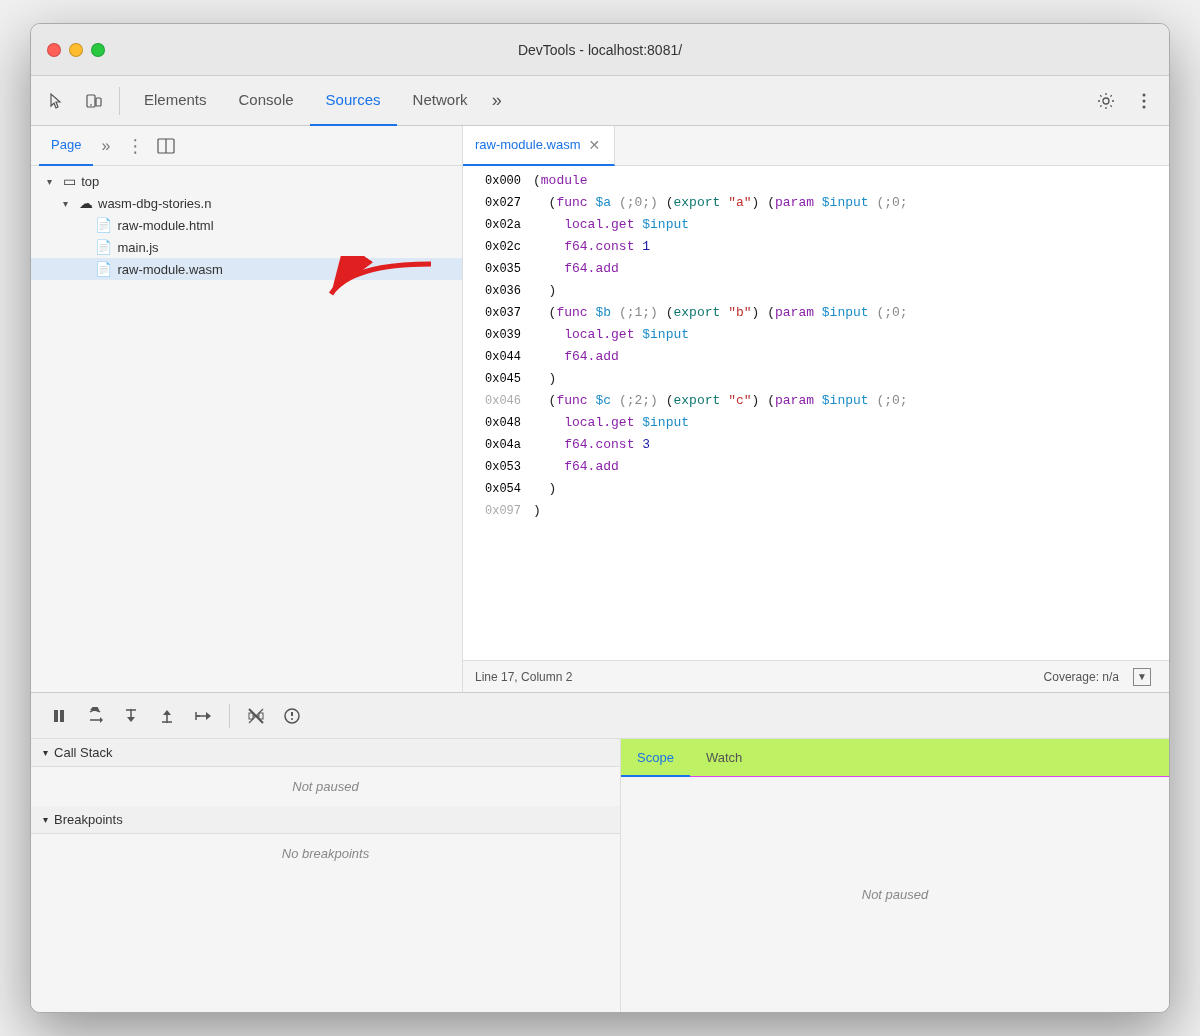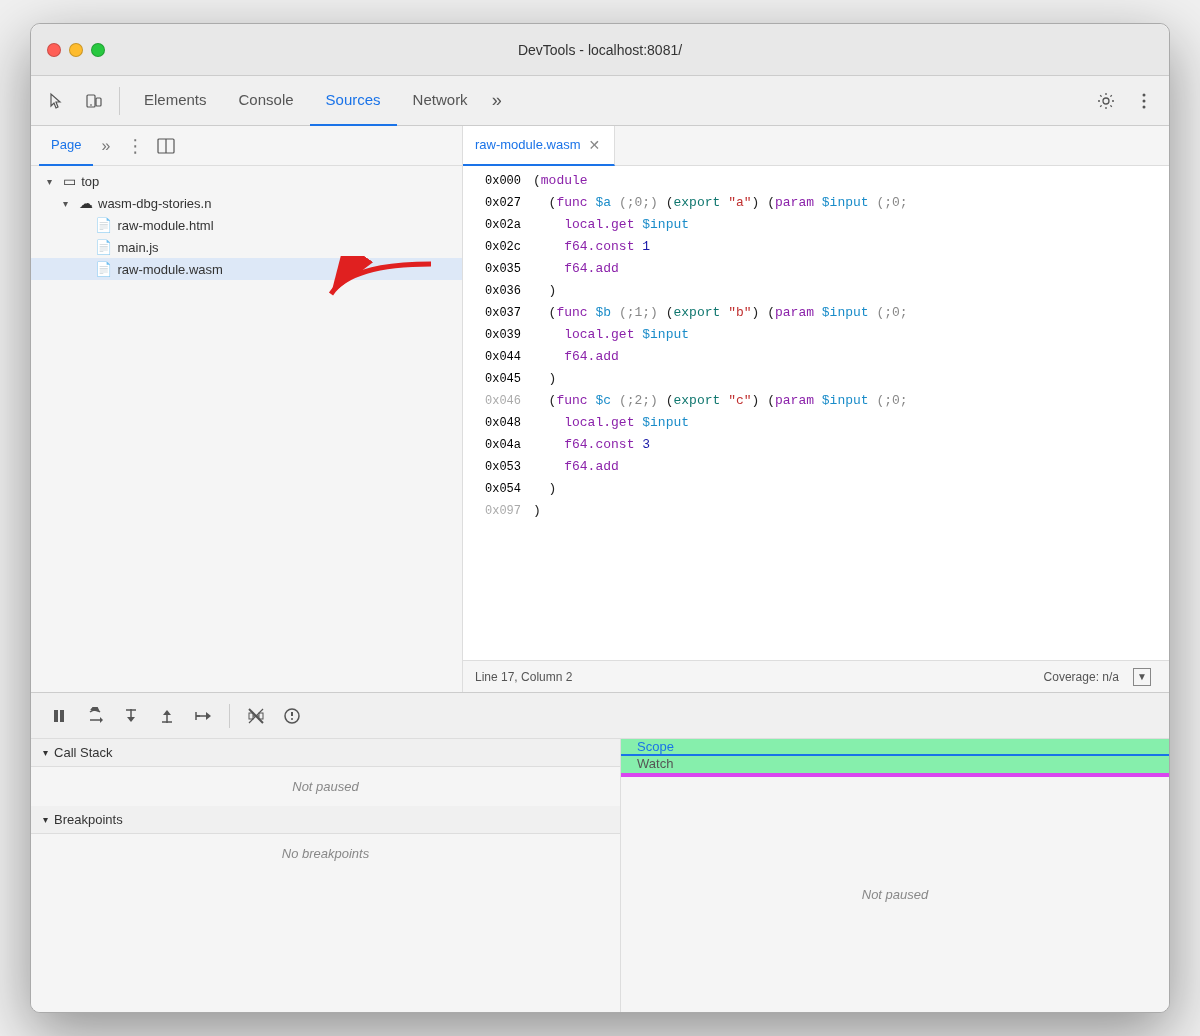--- a/index.html
+++ b/index.html
@@ -418,24 +418,23 @@
       align-items: center;
       justify-content: center;
       font-size: 13px;
       color: #888;
       font-style: italic;
       padding: 12px;
     }
     
     .right-bottom-tabs {
       display: flex;
-      border-bottom: 4px solid #d946ef;
-      background: #86efac;
+      border-bottom: 1px solid #d946ef;
+      background: #bef264;
       height: 38px;
-      flex-direction: column;
     }
     .right-bottom-tab {
       padding: 0 16px;
       height: 38px;
       display: flex;
       align-items: center;
       font-size: 13px;
       color: #555;
       cursor: pointer;
       border-bottom: 2px solid transparent;

